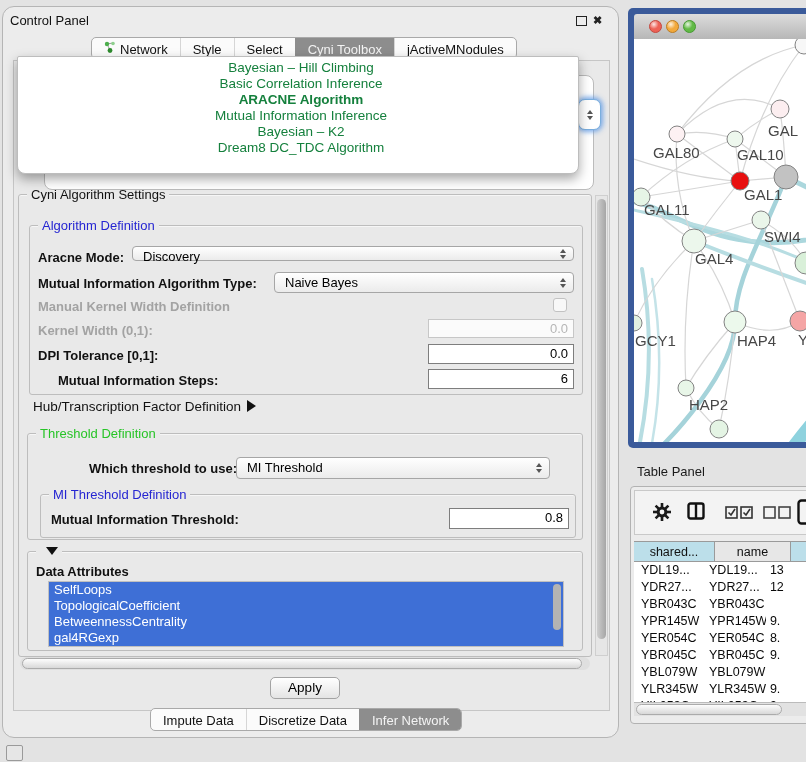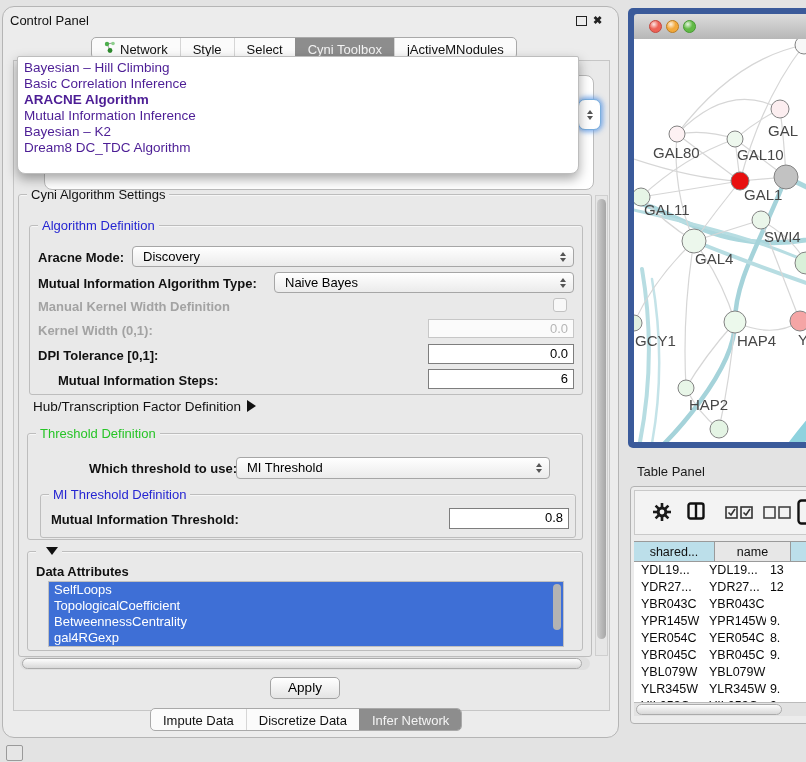--- a/index.html
+++ b/index.html
@@ -18,21 +18,21 @@
   .tab{font-size:13px;color:#111;padding:2px 12px 0 12px;border-left:1px solid #d6d6d6;
      display:flex;align-items:center;gap:4px;white-space:nowrap;}
   .tab:first-child{border-left:none;}
   .tab.sel{background:#8d8d8d;color:#f4f4f4;border-left-color:#8d8d8d;}
   
   .frame{left:10px;top:53px;width:595px;height:649px;background:#e9e9e9;border:1px solid #c6c6c6;}
   
   .popup{left:14px;top:49px;width:562px;height:118px;background:#fff;border:1px solid #bdbdbd;
      border-radius:2px 2px 8px 8px;box-shadow:0 5px 12px rgba(0,0,0,.35);z-index:40;padding-top:3px;box-sizing:border-box;}
   .dd-placeholder{font-size:13.5px;color:#b9b9b9;text-align:center;height:19px;line-height:18px;}
-  .dd-item{font-size:13.5px;color:#4c1d95;height:16px;line-height:16px;padding-left:6px;}
+  .dd-item{font-size:13.5px;color:#15803d;height:16px;line-height:16px;padding-left:6px;text-align:center;}
   .b{font-weight:bold;}
   
   .combo-fragment{left:30px;top:14px;width:548px;height:113px;background:#fff;border:1px solid #bbb;
      border-radius:8px;z-index:2;}
   .spinner-fragment{left:564px;top:38px;width:21px;height:29px;background:#fff;border:1px solid #7aaede;
      border-radius:7px;box-shadow:0 0 5px 2px rgba(92,152,230,.8);z-index:3;}
   
   .groupbox{border:1px solid #bdbdbd;border-radius:3px;box-shadow:inset 0 1px 0 rgba(255,255,255,.6);}
   .legend{position:absolute;top:-8px;left:8px;background:#e9e9e9;padding:0 4px;font-size:13px;color:#111;white-space:nowrap;}
   .legend.blue{color:#2525d2;}
@@ -137,21 +137,21 @@
         </div>
     </div>
 
     <div class="abs groupbox" style="left:4px;top:133px;width:572px;height:461px;">
       <div class="legend">Cyni Algorithm Settings</div>
 
       <div class="abs groupbox" style="left:10px;top:30px;width:552px;height:168px;">
         <div class="legend blue">Algorithm Definition</div>
 
         <div class="abs lbl b" style="left:8px;top:24px;">Aracne Mode:</div>
-        <div class="abs combo" style="left:102px;top:20px;width:442px;height:21px;">
+        <div class="abs combo" style="left:102px;top:20px;width:442px;height:15px;">
           <span>Discovery</span>
           <span class="arrows">
               <span class="arr-up"></span>
               <span class="arr-dn"></span>
             </span>
         </div>
 
         <div class="abs lbl b" style="left:8px;top:50px;">Mutual Information Algorithm Type:</div>
         <div class="abs combo" style="left:244px;top:46px;width:300px;height:21px;">
           <span>Naive Bayes</span>

